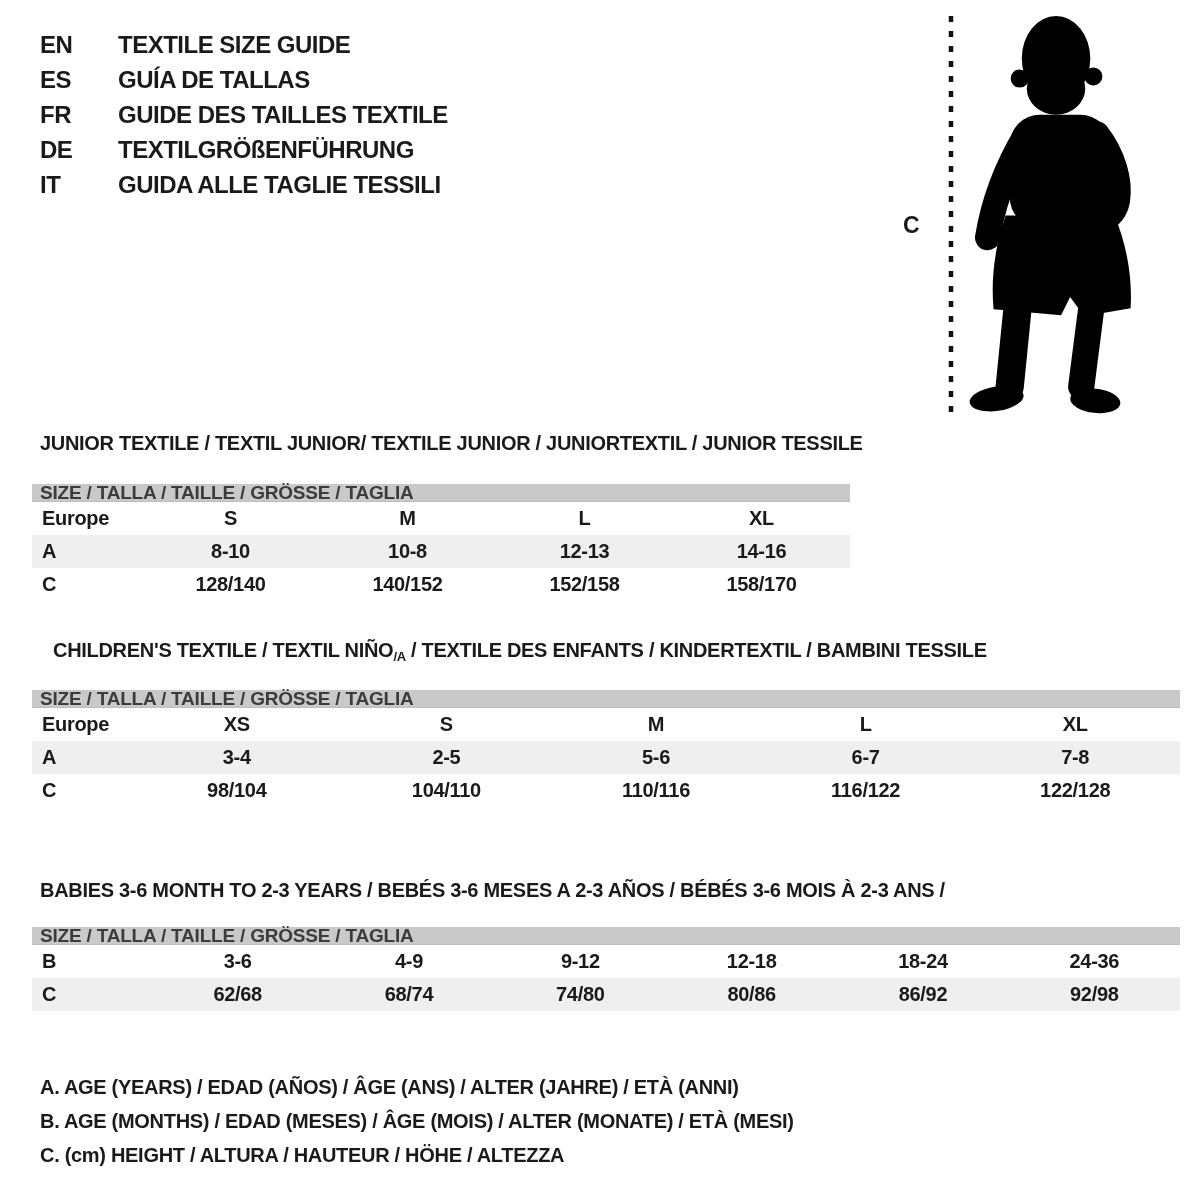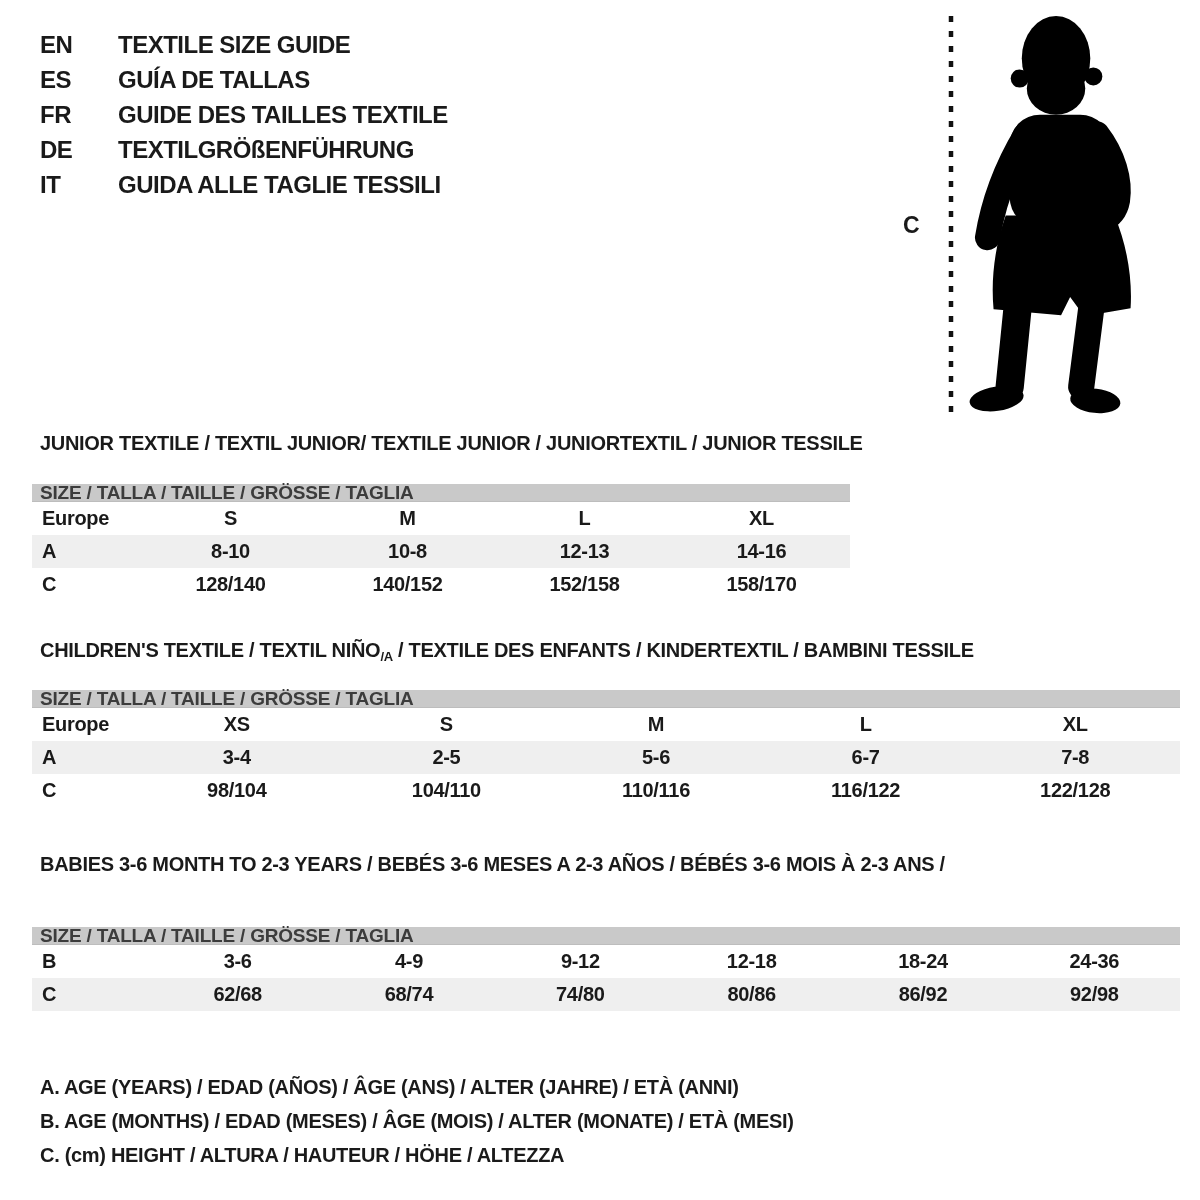--- a/index.html
+++ b/index.html
@@ -21,21 +21,21 @@
   .lang-block{left:40px;top:31px;}
   .lang-row{display:flex;height:35px;align-items:flex-start;font-size:24px;letter-spacing:-0.5px;}
   .lang-code{width:78px;}
 
   
   .c-label{left:903px;top:212px;font-size:23px;}
 
   
   .section-title{font-size:20px;letter-spacing:-0.3px;white-space:nowrap;text-align:right;}
   .section-title .subscript{font-size:13px;position:relative;top:4px;}
-  .babies-title{line-height:32px;}
+  .babies-title{line-height:32px;margin-top:26px;}
 
   
   .size-table{position:absolute;}
   .st-header{
     height:18px;background:var(--thbg);color:var(--thtx);
     font-size:19px;display:flex;align-items:center;
     padding-left:8px;letter-spacing:-0.2px;box-sizing:border-box;
     border-bottom:1px solid #bdbdbd;
   }
   .st-row{display:grid;height:33px;align-items:center;font-size:20px;letter-spacing:-0.3px;}
@@ -120,21 +120,21 @@
     </div>
     <div class="st-row" style="grid-template-columns: 110px repeat(4, 1fr);">
       <div class="st-label">C</div>
       <div class="st-cell">128/140</div>
       <div class="st-cell">140/152</div>
       <div class="st-cell">152/158</div>
       <div class="st-cell">158/170</div>
     </div>
   </div>
 
-<div class="abs section-title" style="left:40px;top:639px;">
+<div class="abs section-title" style="left:53px;top:639px;">
   <span>CHILDREN'S TEXTILE / TEXTIL NIÑO</span><span class="subscript">/A</span><span> / TEXTILE DES ENFANTS / KINDERTEXTIL / BAMBINI TESSILE</span>
 </div>
 <div class="size-table" style="left:32px;top:690px;width:1148px;">
     <div class="st-header">SIZE / TALLA / TAILLE / GRÖSSE / TAGLIA</div>
     <div class="st-row" style="grid-template-columns: 100px repeat(5, 1fr);">
       <div class="st-label">Europe</div>
       <div class="st-cell">XS</div>
       <div class="st-cell">S</div>
       <div class="st-cell">M</div>
       <div class="st-cell">L</div>

